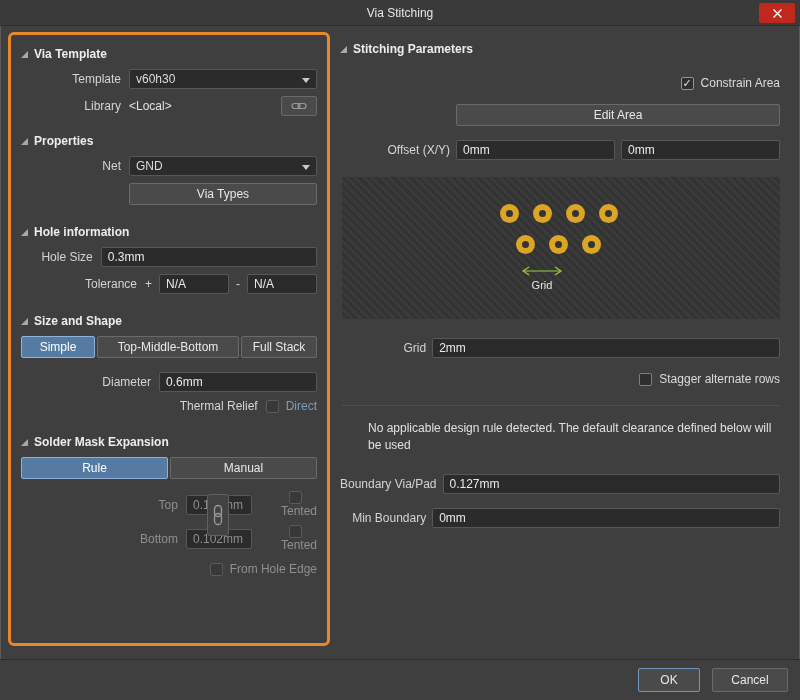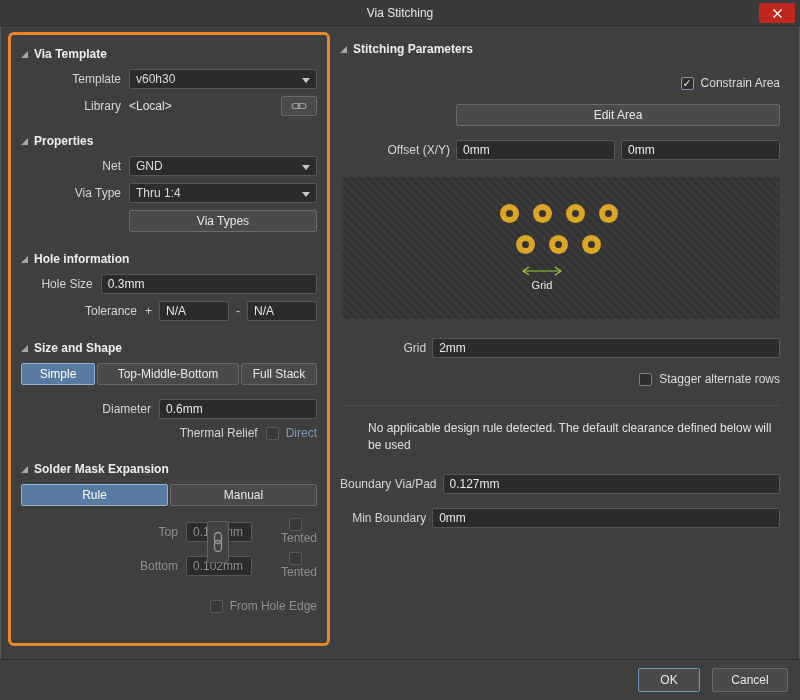--- a/index.html
+++ b/index.html
@@ -144,27 +144,20 @@
       <span>Properties</span>
     </div>
     <div class="row">
       <span class="lbl">Net</span>
       <div class="dropdown">
         <span>GND</span>
         <span class="dd-arrow"></span>
       </div>
     </div>
     <div class="row">
-      <span class="lbl">Via Type</span>
-      <div class="dropdown">
-        <span>Thru 1:4</span>
-        <span class="dd-arrow"></span>
-      </div>
-    </div>
-    <div class="row">
       <span class="lbl"></span>
       <button class="btn" style="flex:1;">Via Types</button>
     </div>
 
     <div class="section-header" style="margin-top:20px;">
       <span class="tri"></span>
       <span>Hole information</span>
     </div>
     <div class="row">
       <span class="lbl">Hole Size</span>
@@ -222,21 +215,21 @@
           <span class="cb-label disabled-text">Tented</span>
         </span>
       </div>
       <div class="chain-btn">
         <svg width="12" height="22" viewBox="0 0 12 22">
           <rect x="2.5" y="1.5" width="7" height="11" rx="3.5" fill="none" stroke="#9a9a9a" stroke-width="1.3"></rect>
           <rect x="2.5" y="9.5" width="7" height="11" rx="3.5" fill="none" stroke="#9a9a9a" stroke-width="1.3"></rect>
         </svg>
       </div>
     </div>
-    <div class="row" style="margin-top:20px;">
+    <div class="row" style="margin-top:10px;">
       <span style="margin-left:108px; display:inline-flex; align-items:center;">
         <span class="checkbox disabled"></span>
         <span class="cb-label disabled-text">From Hole Edge</span>
       </span>
     </div>
   </div>
 
   <div class="right-panel">
 
     <div class="section-header">

